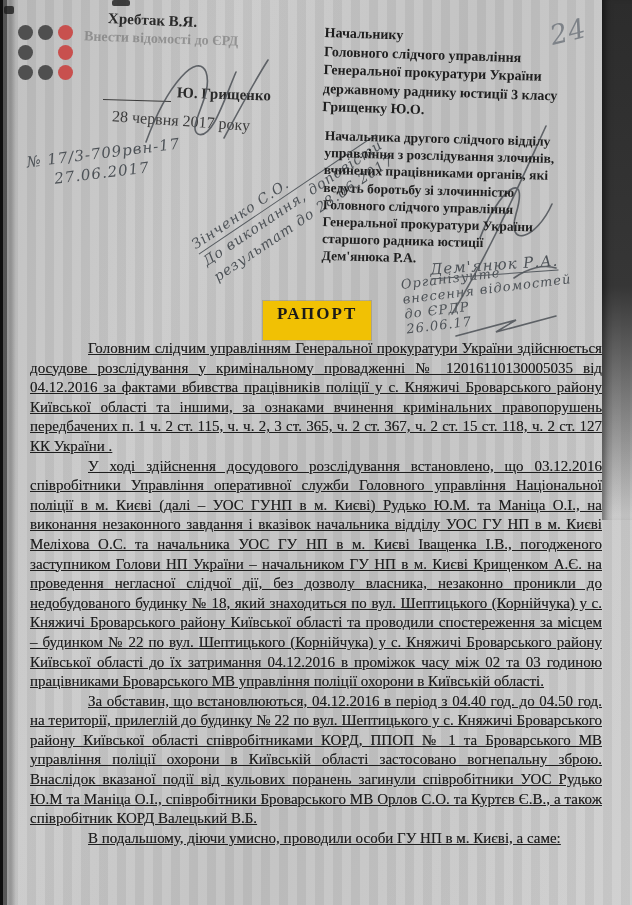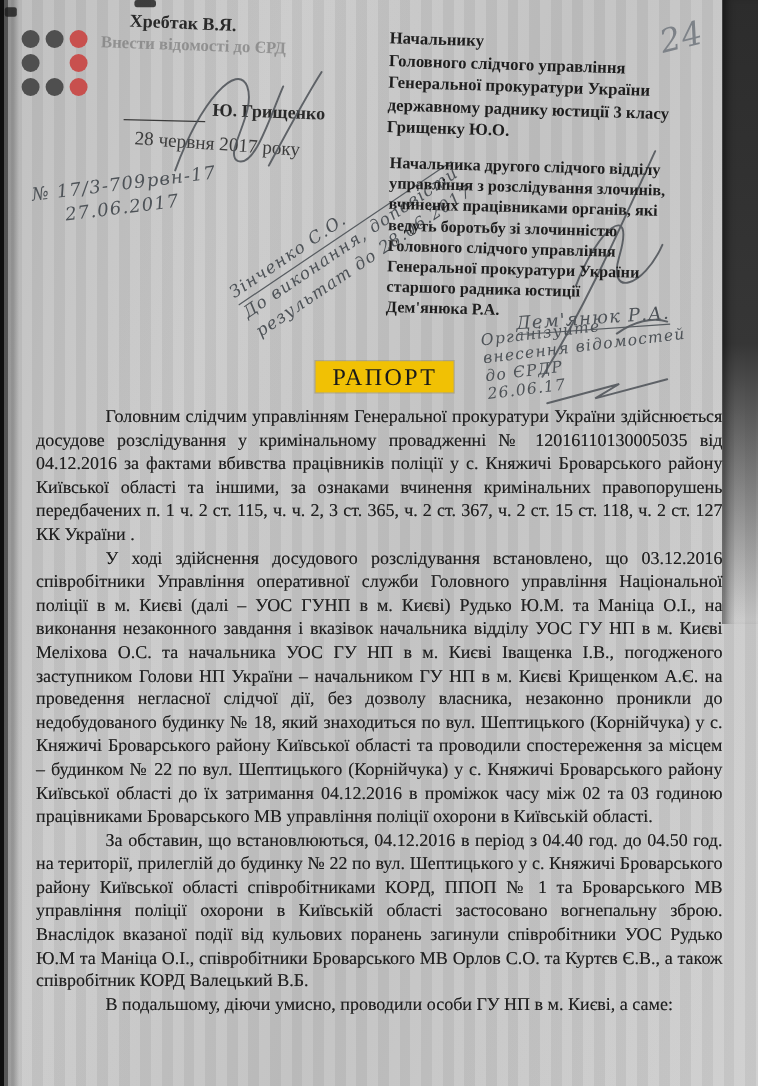--- a/index.html
+++ b/index.html
@@ -32,21 +32,21 @@
   .dot.red{background:#c8504e;}
   .dot.none{background:transparent;}
   .logo-title{font-family:"Liberation Sans",sans-serif;font-weight:bold;font-size:27px;line-height:27px;letter-spacing:.5px;}
   .logo-title .g{color:#585858;}
   .logo-title .r{color:#c0403d;}
   .logo-tag{font-family:"Liberation Sans",sans-serif;font-weight:bold;font-size:13px;color:#c8504e;margin-top:2px;letter-spacing:1px;}
   
   .hand{font-family:"DejaVu Serif",serif;font-style:italic;color:#4d5257;letter-spacing:1px;}
   .scribble{stroke:#4b5056;fill:none;stroke-width:1.6;opacity:.85;stroke-linecap:round;}
   
-  .rapport{background:#f1c104;padding:3px 14px 0;font-weight:normal;font-size:20px;letter-spacing:2px;color:#1a1a1a;box-shadow:0 0 0 1px rgba(120,95,0,.25);}
+  .rapport{background:#f1c104;padding:3px 14px 16px;font-weight:bold;font-size:17px;letter-spacing:2px;color:#1a1a1a;box-shadow:0 0 0 1px rgba(120,95,0,.25);}
   
   .body{width:572px;text-align:justify;font-size:15px;line-height:19.6px;color:#1f1f1f;text-shadow:0 0 .5px rgba(30,30,30,.55);}
   .body p{margin:0;text-indent:58px;}
   .u{border-bottom:1px solid #565b60;}
 </style>
 </head>
 <body>
 
 <div class="page">
 
@@ -123,20 +123,20 @@
     <div>внесення відомостей</div>
     <div>до ЄРДР</div>
     <div>26.06.17</div>
   </div>
   <svg class="abs" style="left:452px;top:312px;" width="110" height="30" viewBox="0 0 110 30">
     <path class="scribble" d="M4,24 L64,8 L44,20 L104,4"></path>
   </svg>
 
   <div class="abs rapport" style="left:263px;top:301px;">РАПОРТ</div>
 
-  <div class="abs body" style="left:30px;top:339px;">
+  <div class="abs body" style="left:30px;top:339px;text-decoration:underline;">
     <p>Головним слідчим управлінням Генеральної прокуратури України здійснюється досудове розслідування у кримінальному провадженні № 12016110130005035 від 04.12.2016 за фактами вбивства працівників поліції у с. Княжичі Броварського району Київської області та іншими, за ознаками вчинення кримінальних правопорушень передбачених п. 1 ч. 2 ст. 115, ч. ч. 2, 3 ст. 365, ч. 2 ст. 367, ч. 2 ст. 15 ст. 118, ч. 2 ст. 127 КК України .</p>
     <p>У ході здійснення досудового розслідування встановлено, що 03.12.2016 співробітники Управління оперативної служби Головного управління Національної поліції в м. Києві (далі – УОС ГУНП в м. Києві) Рудько Ю.М. та Маніца О.І., на виконання незаконного завдання і вказівок начальника відділу УОС ГУ НП в м. Києві Меліхова О.С. та начальника УОС ГУ НП в м. Києві Іващенка І.В., погодженого заступником Голови НП України – начальником ГУ НП в м. Києві Крищенком А.Є. на проведення негласної слідчої дії, без дозволу власника, незаконно проникли до недобудованого будинку № 18, який знаходиться по вул. Шептицького (Корнійчука) у с. Княжичі Броварського району Київської області та проводили спостереження за місцем – будинком № 22 по вул. Шептицького (Корнійчука) у с. Княжичі Броварського району Київської області до їх затримання 04.12.2016 в проміжок часу між 02 та 03 годиною працівниками Броварського МВ управління поліції охорони в Київській області.</p>
     <p>За обставин, що встановлюються, 04.12.2016 в період з 04.40 год. до 04.50 год. на території, прилеглій до будинку № 22 по вул. Шептицького у с. Княжичі Броварського району Київської області співробітниками КОРД, ППОП № 1 та Броварського МВ управління поліції охорони в Київській області застосовано вогнепальну зброю. Внаслідок вказаної події від кульових поранень загинули співробітники УОС Рудько Ю.М та Маніца О.І., співробітники Броварського МВ Орлов С.О. та Куртєв Є.В., а також співробітник КОРД Валецький В.Б.</p>
     <p>В подальшому, діючи умисно, проводили особи ГУ НП в м. Києві, а саме:</p>
   </div>
 
 </div>
 
 </body></html>

